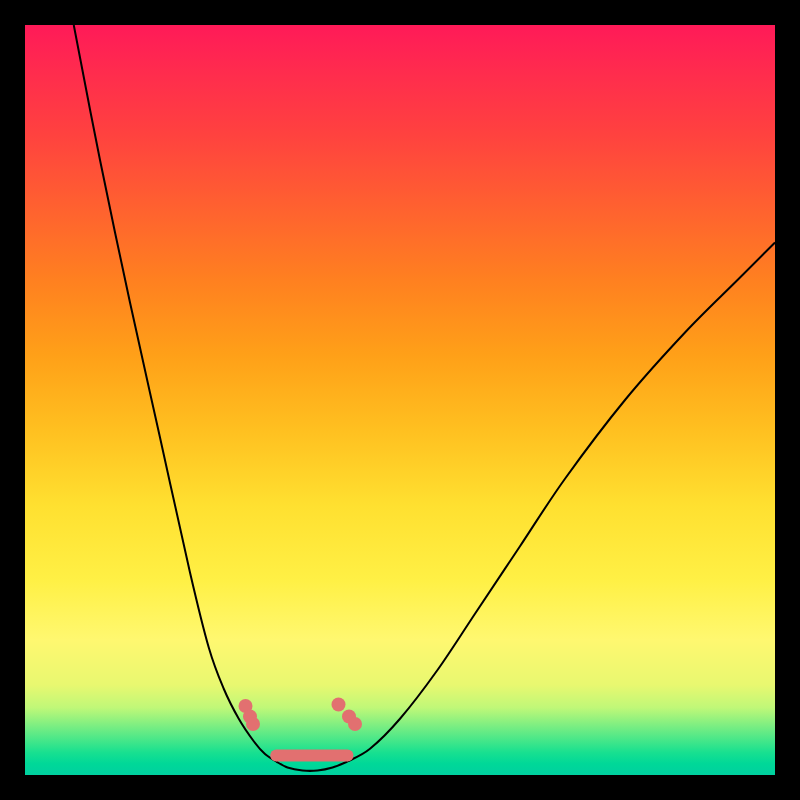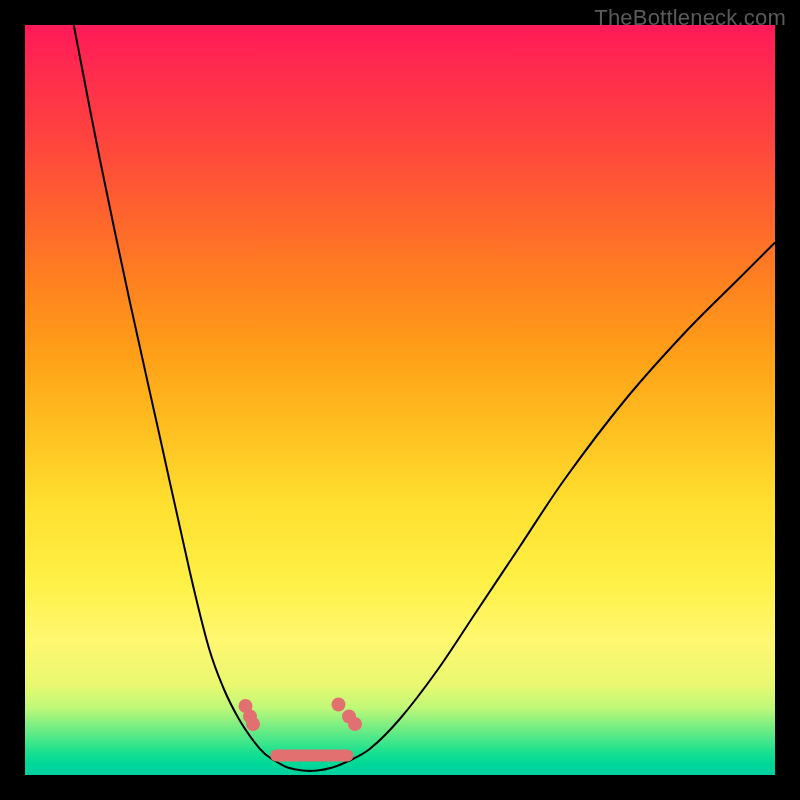--- a/index.html
+++ b/index.html
@@ -97,14 +97,13 @@
           <circle cx="225" cy="691.5" r="7" class="marker"></circle>
           <circle cx="228" cy="699" r="7" class="marker"></circle>
           <circle cx="313.5" cy="679.5" r="7" class="marker"></circle>
           <circle cx="324" cy="691.5" r="7" class="marker"></circle>
           <circle cx="330" cy="699" r="7" class="marker"></circle>
         </g>
       <path id="marker-bar" class="marker-bar" d="M 251.25000000000003 730.5 L 322.5 730.5"></path>
     </svg>
   </div>
 
-  <div class="watermark">TheBottleneck.com</div>
 </div>
 
 </body></html>

